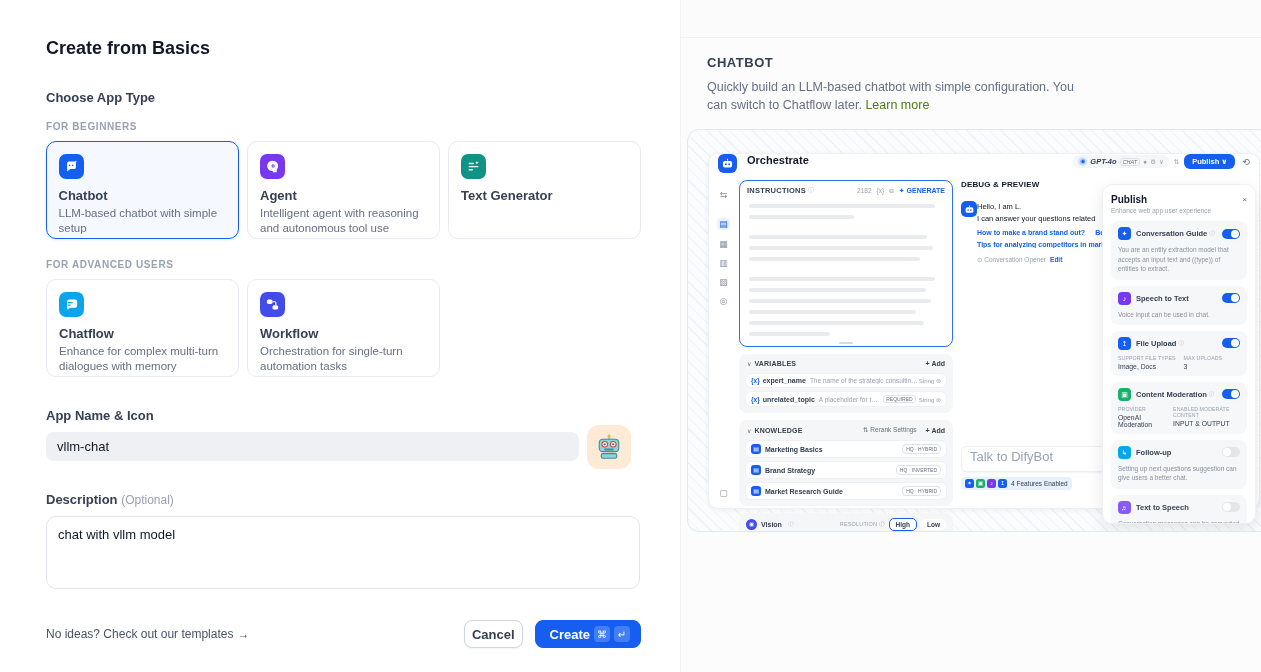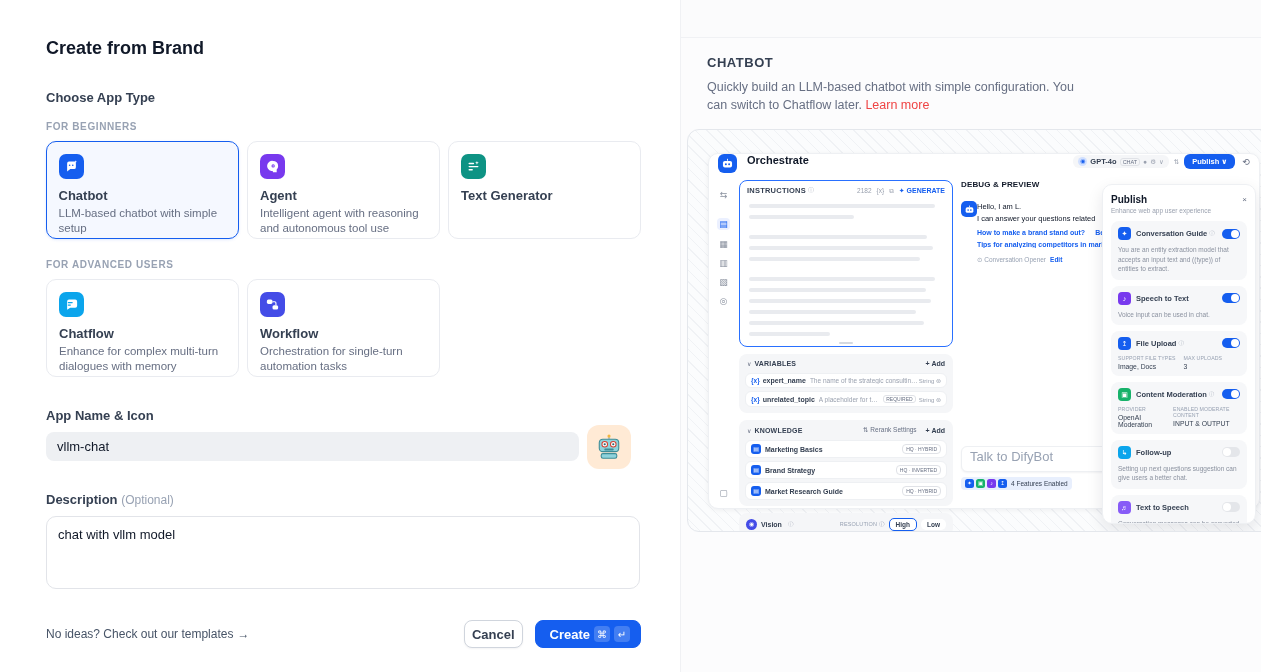--- a/index.html
+++ b/index.html
@@ -45,36 +45,36 @@
   .btn-create { background:#155eef; border:1px solid #155eef; color:#fff; padding:0 10px 0 14px; }
   .kbd { display:inline-flex; align-items:center; justify-content:center; width:16px; height:16px;
     border-radius:4px; background:rgba(255,255,255,.2); font-size:10px; margin-left:4px; font-weight:normal; }
 
   
   .right-pane { width:581px; height:672px; background:#fcfcfd; border-left:1px solid #f0f1f4; }
   .right-topbar { height:38px; background:#fbfbfc; border-bottom:1px solid #f0f1f4; }
   .right-content { padding:17px 0 0 26px; }
   .right-heading { font-size:13px; font-weight:bold; color:#354052; letter-spacing:.04em; margin-bottom:8px; }
   .right-desc { font-size:12.5px; color:#676f83; line-height:1.45; width:384px; margin-bottom:15px; }
-  .learn-more { color:#ef4444; cursor:pointer; }
+  .learn-more { color:#4d7c0f; cursor:pointer; }
 
   .preview { position:relative; margin-left:-20px; width:600px; height:403px;
     border:1px solid #e4e7ec; border-radius:12px; overflow:hidden; background:#fbfcfd;
     background-image:repeating-linear-gradient(45deg,#f0f2f5 0,#f0f2f5 1px,transparent 1px,transparent 8px); }
   .app-card { position:absolute; left:20px; top:23px; width:552px; height:356px; background:#fff;
     border:1px solid #eef0f3; border-radius:10px; box-shadow:0 1px 5px rgba(16,24,40,.06); }
 
   .app-header { position:absolute; left:0; right:0; top:0; height:27px; display:flex;
     align-items:flex-start; padding:0 9px; }
   .app-avatar { width:19px; height:19px; border-radius:6px; background:#155eef; display:flex;
     align-items:center; justify-content:center; }
   .app-title { font-size:11px; font-weight:bold; color:#101828; margin-left:10px; }
   .header-right { margin-left:auto; display:flex; align-items:center; gap:5px; }
   .model-pill { display:flex; align-items:center; gap:3px; background:#f5f6f8; border-radius:6px;
-    padding:2px 5px; }
+    padding:2px 5px;font-style:italic; }
   .model-dot { width:9px; height:9px; border-radius:50%; background:#d1e0ff; color:#155eef;
     font-size:6px; line-height:9px; text-align:center; }
   .model-name { font-size:7.5px; font-weight:bold; color:#354052; }
   .model-tag { font-size:5.5px; color:#676f83; border:1px solid #e0e2e7; border-radius:3px; padding:0 2px; }
   .tiny-ic { font-size:6.5px; color:#9aa1af; }
   .publish-btn { background:#155eef; color:#fff; font-size:7.5px; font-weight:bold; border-radius:6px;
     padding:3px 8px; }
   .clock-ic { font-size:9px; color:#676f83; margin-left:2px; }
 
   .mini-sidebar { position:absolute; left:0; top:27px; bottom:0; width:29px; display:flex;
@@ -172,21 +172,21 @@
   .feat-kv { display:flex; margin-top:5px; gap:8px; }
   .kv-k { font-size:5.2px; color:#98a2b3; letter-spacing:.02em; }
   .kv-v { font-size:6.8px; color:#354052; margin-top:2px; }
 </style>
 </head>
 <body>
 
 <div class="modal">
 
   <div class="left-pane">
-    <div class="page-title">Create from Brand</div>
+    <div class="page-title">Create from Basics</div>
     <div class="section-title">Choose App Type</div>
 
     <div class="group-label">FOR BEGINNERS</div>
     <div class="cards-row">
       <div class="type-card selected">
         <div class="type-icon" style="background-color: rgb(21, 94, 239);">
           <svg width="15" height="15" viewBox="0 0 24 24">
               <path d="M5 4h11a3 3 0 0 1 3 3v6a3 3 0 0 1-3 3H10l-5 4V7a3 3 0 0 1 3-3z" fill="#fff"></path>
               <path d="M18.5 2l.7 1.8L21 4.5l-1.8.7-.7 1.8-.7-1.8-1.8-.7 1.8-.7z" fill="#fff"></path>
               <circle cx="9" cy="10" r="1.3" fill="#155EEF"></circle>

